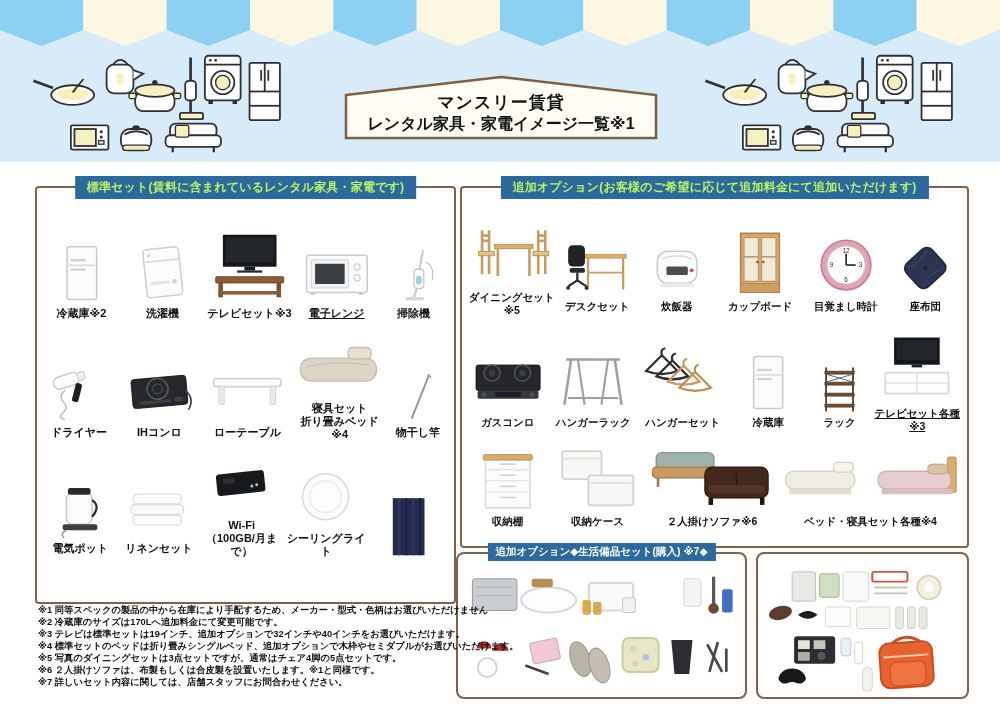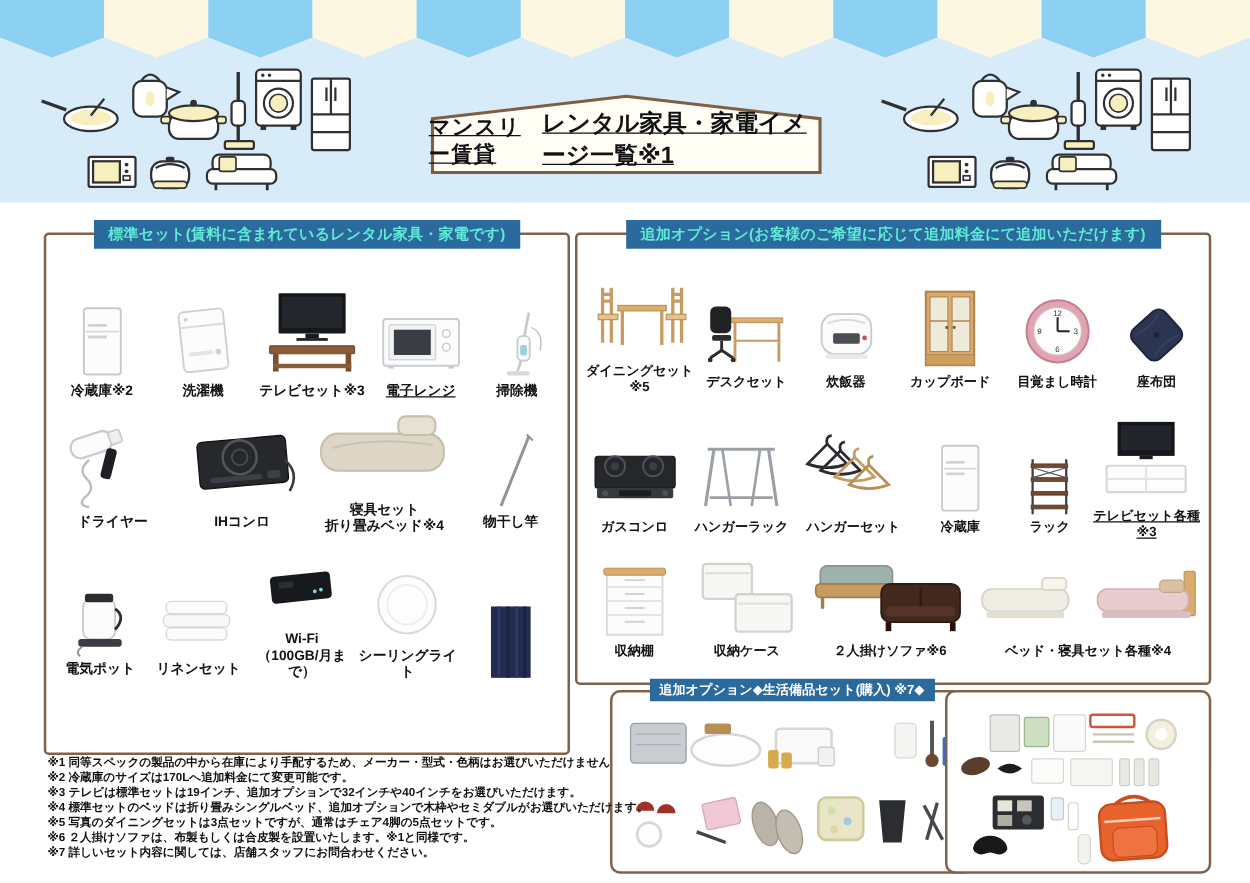--- a/index.html
+++ b/index.html
@@ -12,46 +12,46 @@
   
   .top-band{position:absolute;left:0;top:0;width:1000px;height:162px;background:#d7ebf8;}
   .awning-svg{position:absolute;left:0;top:0;width:1000px;height:50px;display:block;}
   .decor{position:absolute;top:50px;width:268px;height:108px;}
   .decor svg{width:100%;height:100%;display:block;}
   #decor-left{left:28px;}
   #decor-right{left:700px;}
   
   .plaque{position:absolute;left:343px;top:74px;width:316px;height:68px;}
   .plaque svg{position:absolute;inset:0;width:100%;height:100%;}
-  .plaque-text{position:absolute;inset:0;display:flex;flex-direction:row;justify-content:center;
-    align-items:center;padding-top:10px;line-height:1.3;text-decoration:underline;}
+  .plaque-text{position:absolute;inset:0;display:flex;flex-direction:column;justify-content:center;
+    align-items:center;padding-top:10px;line-height:1.3;}
   .plaque-line1{font-size:17px;font-weight:bold;letter-spacing:1px;}
-  .plaque-line2{font-size:19px;font-weight:bold;}
+  .plaque-line2{font-size:16px;font-weight:bold;}
   
   .panel{position:absolute;background:#fff;border:2px solid #82614a;border-radius:4px;}
   #standard-panel{left:35px;top:186px;width:417px;height:414px;}
   #option-panel{left:460px;top:186px;width:505px;height:358px;}
   .panel-header{
     position:absolute;top:-12px;left:50%;transform:translateX(-50%);
-    background:#2b6a9c;color:#5eead4;font-weight:bold;font-size:12px;
+    background:#2b6a9c;color:#bef264;font-weight:bold;font-size:12px;
     padding:3px 12px;white-space:nowrap;letter-spacing:0.2px;
   }
   .grid-rows{position:absolute;inset:0;display:flex;flex-direction:column;padding:16px 4px 4px 4px;box-sizing:border-box;}
   .item-row{display:flex;align-items:flex-end;}
   .cell{display:flex;flex-direction:column;align-items:center;justify-content:flex-end;min-width:0;}
   .cell .img{width:100%;display:flex;align-items:flex-end;justify-content:center;}
   .cell .img svg{max-width:96%;display:block;}
   .cell .label{
     font-size:11px;font-weight:bold;text-align:center;line-height:1.2;
     white-space:pre-line;padding-top:3px;min-height:16px;
   }
   #option-panel .cell .label{font-size:10.5px;}
   
   .purchase-box{position:absolute;background:#fff;border:2px solid #82614a;border-radius:8px;}
-  #purchase-box-0{left:488px;top:552px;width:287px;height:143px;}
+  #purchase-box-0{left:456px;top:552px;width:287px;height:143px;}
   #purchase-box-1{left:756px;top:552px;width:209px;height:143px;}
   .purchase-header{
     position:absolute;top:-11px;left:50%;transform:translateX(-50%);
     background:#2b6a9c;color:#fff;font-weight:bold;font-size:10.5px;
     padding:2px 8px;white-space:nowrap;
   }
   .purchase-content{position:absolute;inset:12px 6px 4px 6px;display:flex;align-items:center;justify-content:center;}
   .purchase-content svg{width:100%;height:100%;}
   
   #footnotes{position:absolute;left:38px;top:604px;width:424px;}
@@ -320,20 +320,30 @@
                   <rect x="68" y="50" width="10" height="6" rx="2" fill="#3c4046"></rect>
                 </g>
                 <path d="M82 40 q12 10 4 24" fill="none" stroke="#3a3d41" stroke-width="2"></path>
               </svg>
             </div>
             <div class="label">IHコンロ</div>
           </div>
           <div class="cell" style="flex: 1.15 1 0%;">
             <div class="img" style="height: 76px;">
               <svg viewBox="0 0 100 80" preserveAspectRatio="xMidYMax meet">
+                <rect x="12" y="30" width="76" height="9" rx="3" fill="#fdfdfd" stroke="#cfd3d6" stroke-width="2"></rect>
+                <rect x="18" y="39" width="6" height="20" fill="#e8eaec" stroke="#cfd3d6"></rect>
+                <rect x="76" y="39" width="6" height="20" fill="#e8eaec" stroke="#cfd3d6"></rect>
+              </svg>
+            </div>
+            <div class="label">ローテーブル</div>
+          </div>
+          <div class="cell" style="flex: 1.15 1 0%;">
+            <div class="img" style="height: 76px;">
+              <svg viewBox="0 0 100 80" preserveAspectRatio="xMidYMax meet">
                 <rect x="6" y="34" width="86" height="26" rx="12" fill="#ddd6c6" stroke="#c6bfae" stroke-width="1.5"></rect>
                 <rect x="60" y="22" width="26" height="13" rx="5" fill="#e7e1d3" stroke="#c6bfae" stroke-width="1.5"></rect>
                 <path d="M14 44 q30 -8 70 -2" fill="none" stroke="#cbc4b3" stroke-width="1.5"></path>
               </svg>
             </div>
             <div class="label">寝具セット
 折り畳みベッド※4</div>
           </div>
           <div class="cell" style="flex: 0.8 1 0%;">
             <div class="img" style="height: 76px;">

